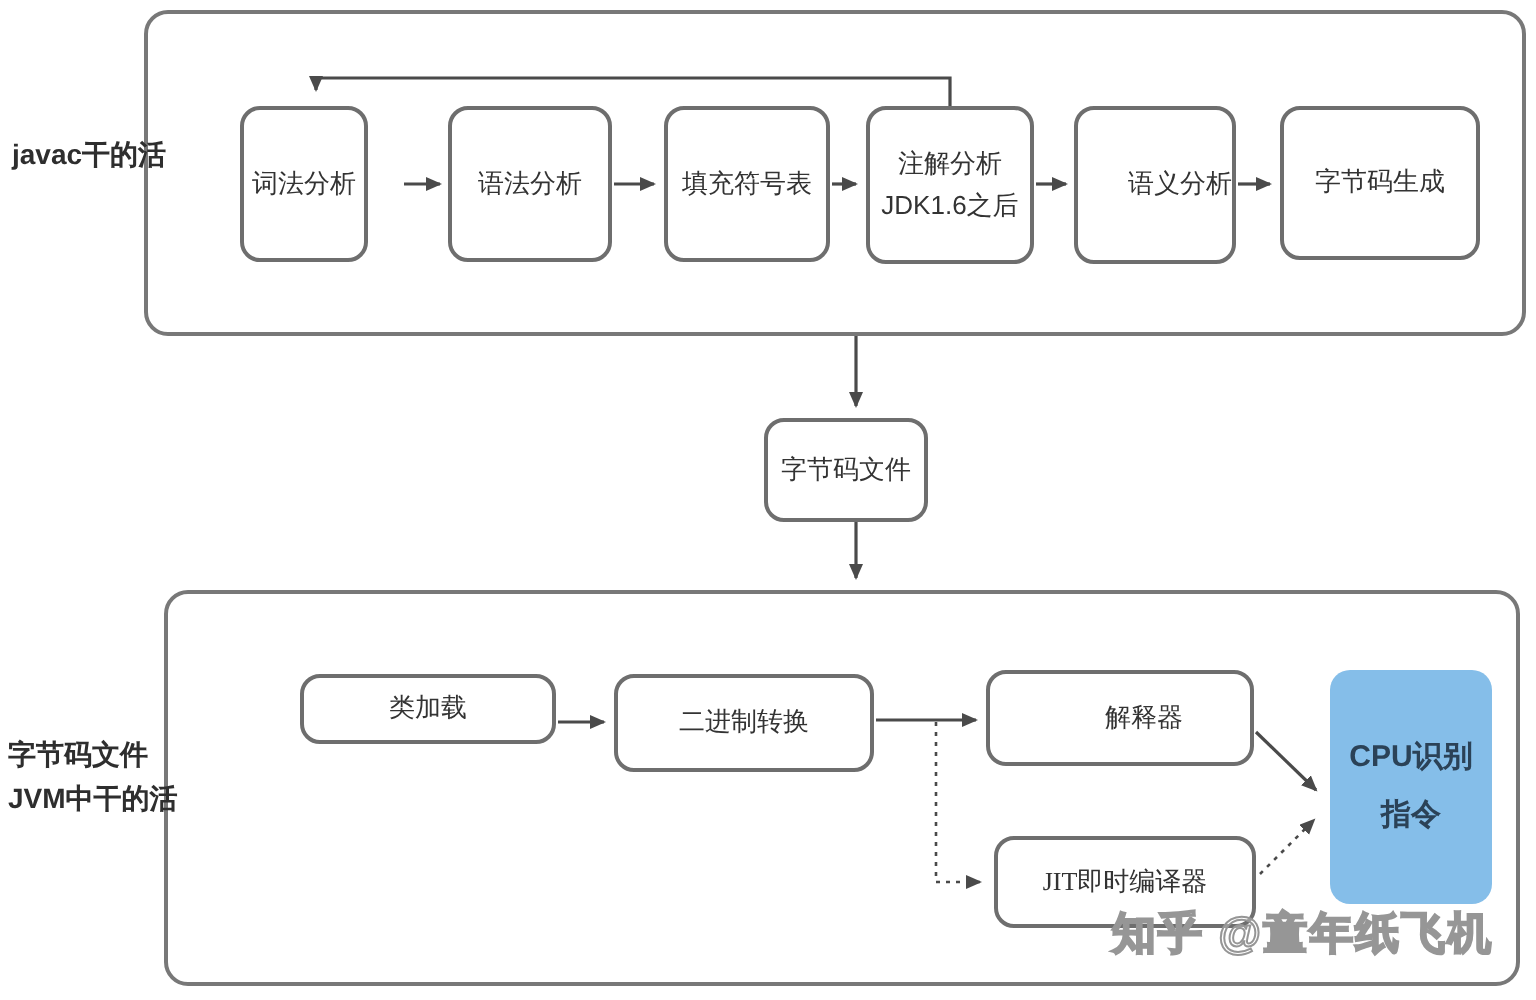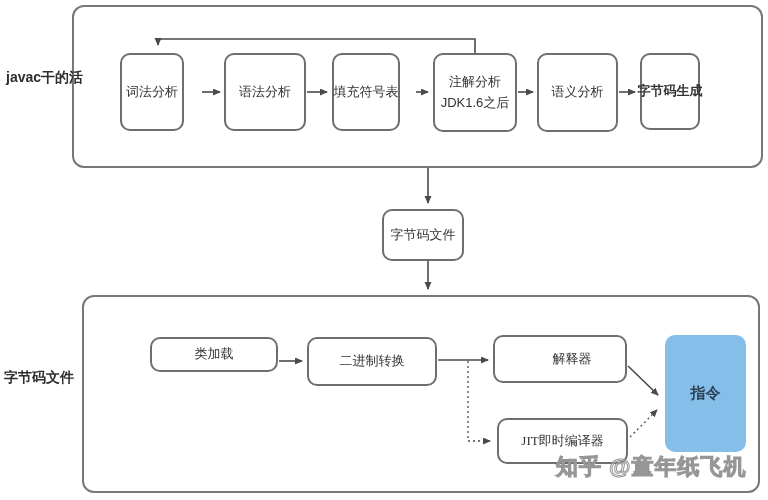--- a/index.html
+++ b/index.html
@@ -119,55 +119,57 @@
   <div class="side-label" style="left:6px; top:66px;">
     <div>javac干的活</div>
   </div>
 
   <div class="node" style="left:120px; top:53px; width:64px; height:78px;">
     <span>词法分析</span>
   </div>
   <div class="node" style="left:224px; top:53px; width:82px; height:78px;">
     <span>语法分析</span>
   </div>
-  <div class="node" style="left:332px; top:53px; width:68px; height:78px;">
+  <div class="node" style="left:332px; top:53px; width:83px; height:78px;">
     <span>填充符号表</span>
   </div>
   <div class="node" style="left:433px; top:53px; width:84px; height:79px;text-align:right;">
     <span>注解分析</span>
     <span>JDK1.6之后</span>
   </div>
-  <div class="node" style="left:537px; top:53px; width:81px; height:79px;">
+  <div class="node" style="left:537px; top:53px; width:81px; height:79px;align-items:flex-end;">
     <span>语义分析</span>
   </div>
-  <div class="node" style="left:640px; top:53px; width:60px; height:77px;font-weight:bold;">
+  <div class="node" style="left:640px; top:53px; width:100px; height:77px;">
     <span>字节码生成</span>
   </div>
 
   <div class="node" style="left:382px; top:209px; width:82px; height:52px;">
     <span>字节码文件</span>
   </div>
 
   <div class="frame" style="left:82px; top:295px; width:678px; height:198px;"></div>
 
   <div class="side-label" style="left:4px; top:366px;">
     <div>字节码文件</div>
+    <div>JVM中干的活</div>
   </div>
 
   <div class="node" style="left:150px; top:337px; width:128px; height:35px;">
     <span>类加载</span>
   </div>
   <div class="node" style="left:307px; top:337px; width:130px; height:49px;">
     <span>二进制转换</span>
   </div>
   <div class="node" style="left:493px; top:335px; width:134px; height:48px;padding-left:24px;">
     <span>解释器</span>
   </div>
   <div class="node" style="left:497px; top:418px; width:131px; height:46px;font-family:Liberation Serif, serif;">
     <span>JIT即时编译器</span>
   </div>
   <div class="node cpu-node" style="left:665px; top:335px; width:81px; height:117px;">
+    <span>CPU识别</span>
     <span>指令</span>
   </div>
 
   <div class="watermark">知乎 @童年纸飞机</div>
 
 </div>
 
 </body></html>

